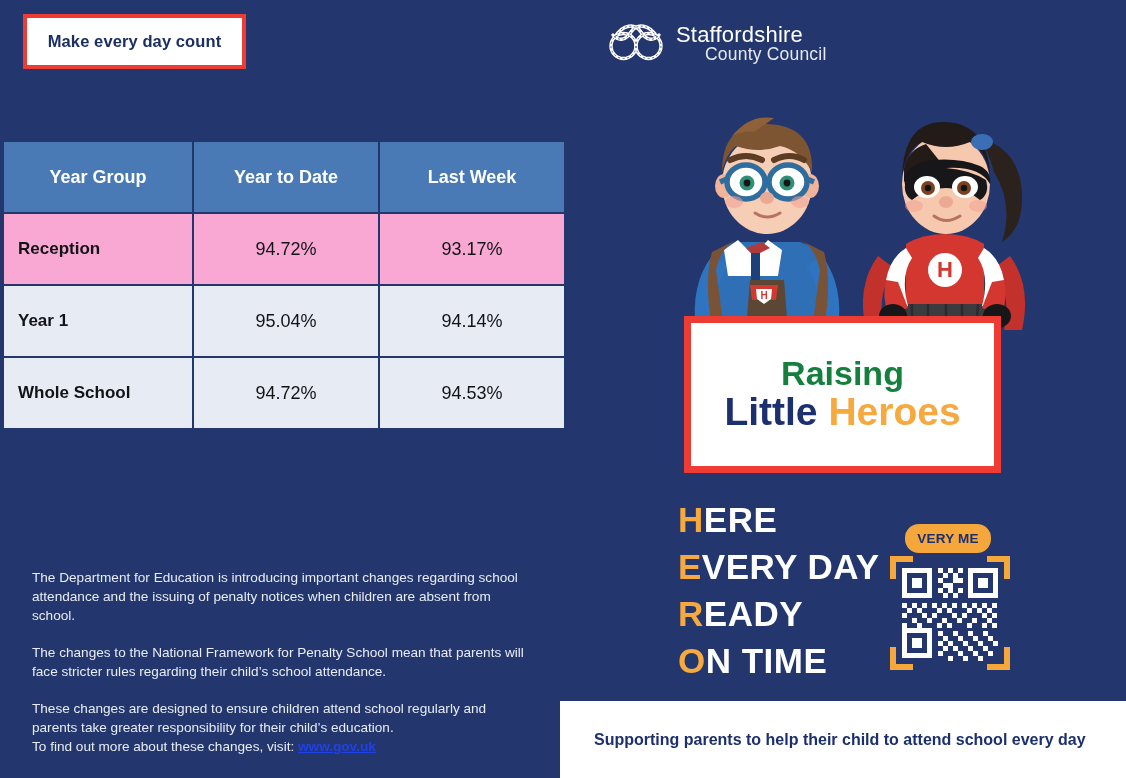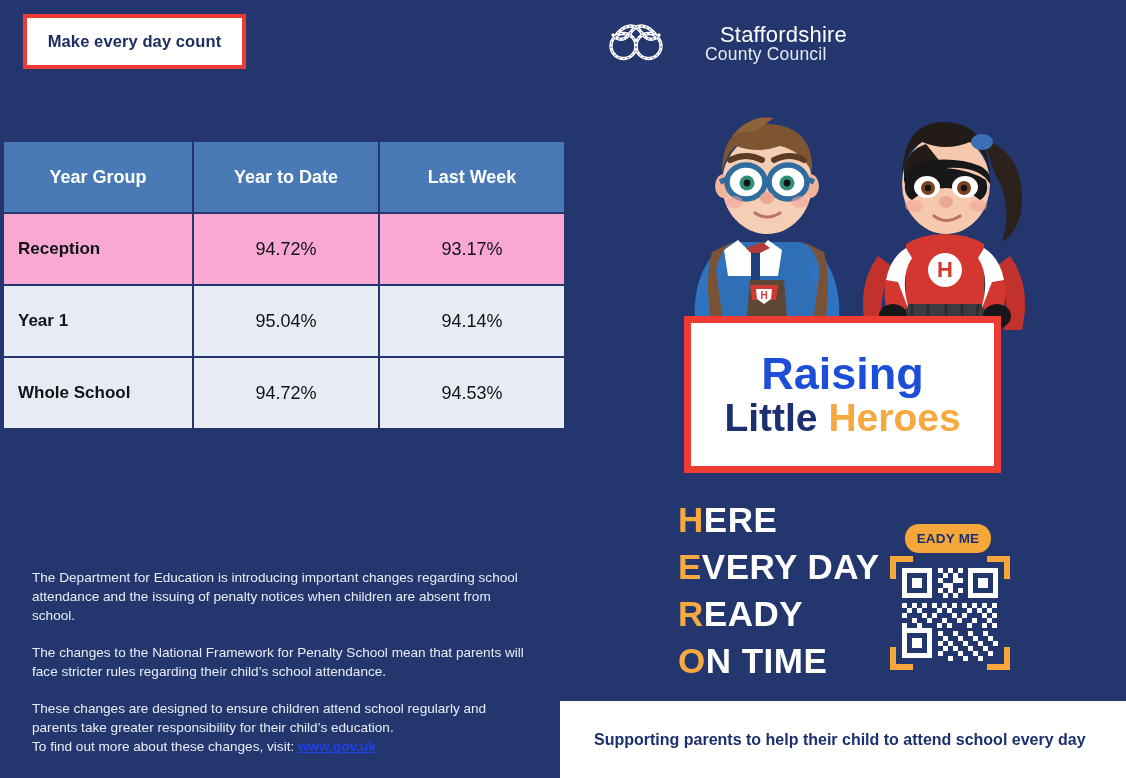--- a/index.html
+++ b/index.html
@@ -107,21 +107,20 @@
     display: flex;
     align-items: center;
     gap: 9px;
   }
   #logo-text { line-height: 1.02; }
   #logo-line1 {
     display: block;
     color: #ffffff;
     font-size: 22px;
     letter-spacing: 0.2px;
-    margin-left: 44px;
   }
   #logo-line2 {
     display: block;
     color: #e7e9f1;
     font-size: 17.5px;
     letter-spacing: 0.2px;
     margin-left: 29px;
   }
 
   
@@ -142,22 +141,22 @@
     height: 157px;
     background: #ffffff;
     border: 7px solid #ee3b33;
     box-sizing: border-box;
     display: flex;
     flex-direction: column;
     align-items: center;
     justify-content: center;
   }
   #rlh-l1 {
-    color: #1d4ed8;
-    font-size: 45px;
+    color: #15803d;
+    font-size: 34px;
     font-weight: bold;
     line-height: 1.05;
   }
   #rlh-l2 {
     font-size: 39px;
     font-weight: bold;
     line-height: 1.05;
   }
   .rlh-navy { color: #1c2f6e; }
   .rlh-orange { color: #f5a93e; }
@@ -387,21 +386,21 @@
   </div>
 
   <div id="hero-list">
     <div class="hero-line"><span class="hero-cap">H</span><span>ERE</span></div>
     <div class="hero-line"><span class="hero-cap">E</span><span>VERY DAY</span></div>
     <div class="hero-line"><span class="hero-cap">R</span><span>EADY</span></div>
     <div class="hero-line"><span class="hero-cap">O</span><span>N TIME</span></div>
   </div>
 
   <div id="scan-badge">
-    <span>EADY ME</span>
+    <span>VERY ME</span>
   </div>
 
   <div id="qr-block">
     <svg width="120" height="120" viewBox="0 0 120 120" aria-hidden="true">
       <g stroke="#f5a73c" stroke-width="6" fill="none" stroke-linecap="butt">
         <path d="M3 26 L3 6 L23 6"></path>
         <path d="M97 6 L117 6 L117 26"></path>
         <path d="M3 94 L3 114 L23 114"></path>
         <path d="M97 114 L117 114 L117 94"></path>
       </g>

